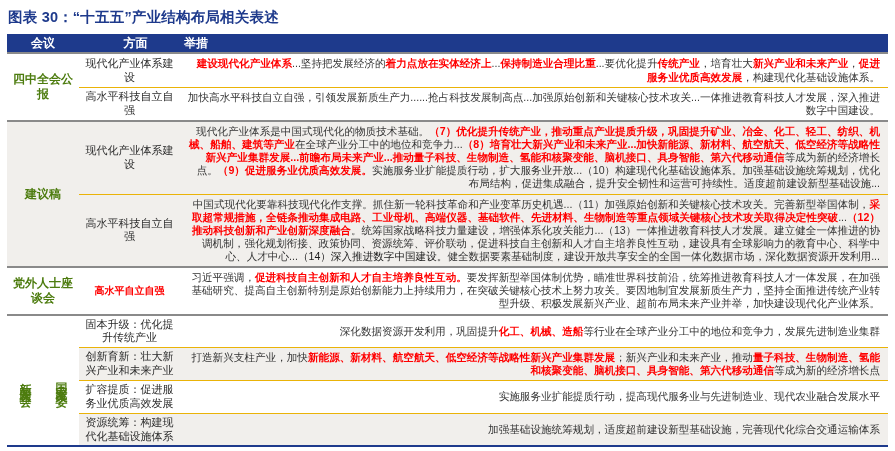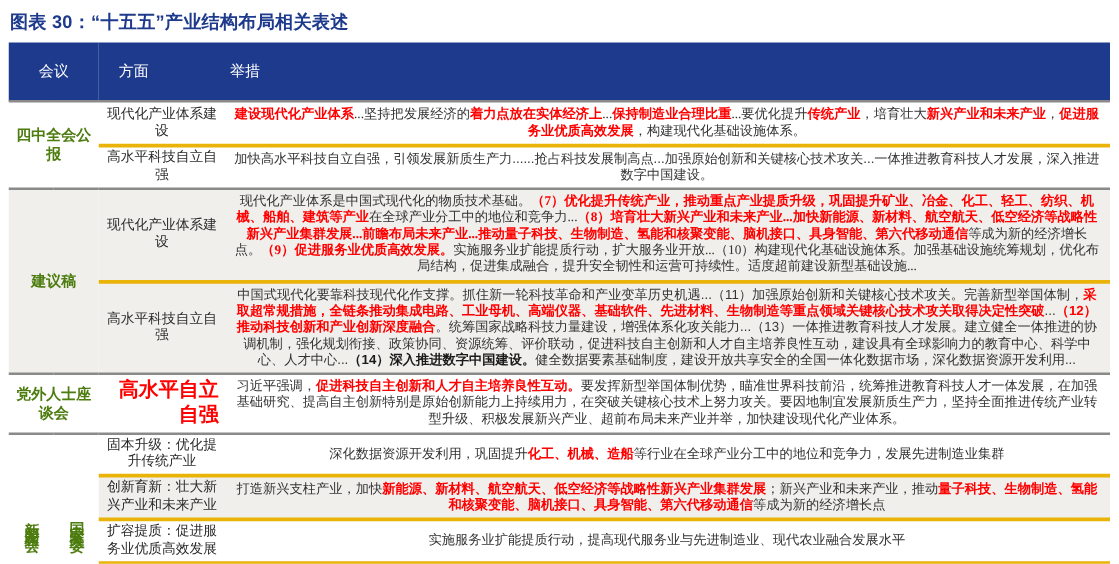--- a/index.html
+++ b/index.html
@@ -28,26 +28,26 @@
     border-bottom: 2px solid #1E3A8C;
   }
   col.c-meet1 { width: 36px; }
   col.c-meet2 { width: 36px; }
   col.c-aspect { width: 101px; }
   col.c-measure { width: auto; }
   thead th {
     background: #1E3A8C;
     color: #ffffff;
     font-size: 12px;
-    font-weight: normal;
-    padding: 16px 4px;
+    font-weight: bold;
+    padding: 2px 4px;
     line-height: 1.2;
   }
   th.h-meeting { text-align: center; }
-  th.h-aspect  { text-align: left; padding-left: 16px; }
+  th.h-aspect  { text-align: center; padding-left: 16px; }
   th.h-measures{ text-align: left; }
   td, th { vertical-align: middle; }
   .meet {
     font-size: 12px;
     font-weight: bold;
     color: #4d7c0f;
     text-align: center;
     padding: 2px 1px;
     line-height: 1.25;
     background: transparent;
@@ -59,32 +59,32 @@
     padding: 4px 0;
     margin: 0 auto;
   }
   .aspect {
     font-size: 11px;
     color: #2b2b2b;
     text-align: center;
     padding: 2px 5px;
     line-height: 1.25;
   }
-  .aspect.red { color: #FF0000; font-weight: bold; font-size: 16px; text-align: right; }
+  .aspect.red { color: #FF0000; font-weight: bold; font-size: 10px; }
   .measures {
     font-size: 10.6px;
     color: #333333;
-    text-align: center;
+    text-align: right;
     padding: 3px 8px 3px 7px;
     line-height: 1.24;
   }
   .seg.red  { color: #FF0000; font-weight: bold; }
-  .seg.bold { font-weight: bold; color: #1a1a1a; margin-top: 38px; }
-  tr.sec-start td, tr.sec-start th { border-top: 2px solid #8a8a8a; font-family: Liberation Serif, serif; }
-  tr.sub td { border-top: 3px solid #eab308; }
+  .seg.bold { font-weight: normal; color: #1a1a1a; margin-top: 38px; }
+  tr.sec-start td, tr.sec-start th { border-top: 2px solid #8a8a8a; }
+  tr.sub td { border-top: 1px solid #eab308; }
   tr.shaded { background: #F1EFEC; }
 </style>
 </head>
 <body>
 
 <div class="page">
   <div class="chart-title">图表 30：“十五五”产业结构布局相关表述</div>
 
   <table class="main" id="main-table">
     <colgroup>

